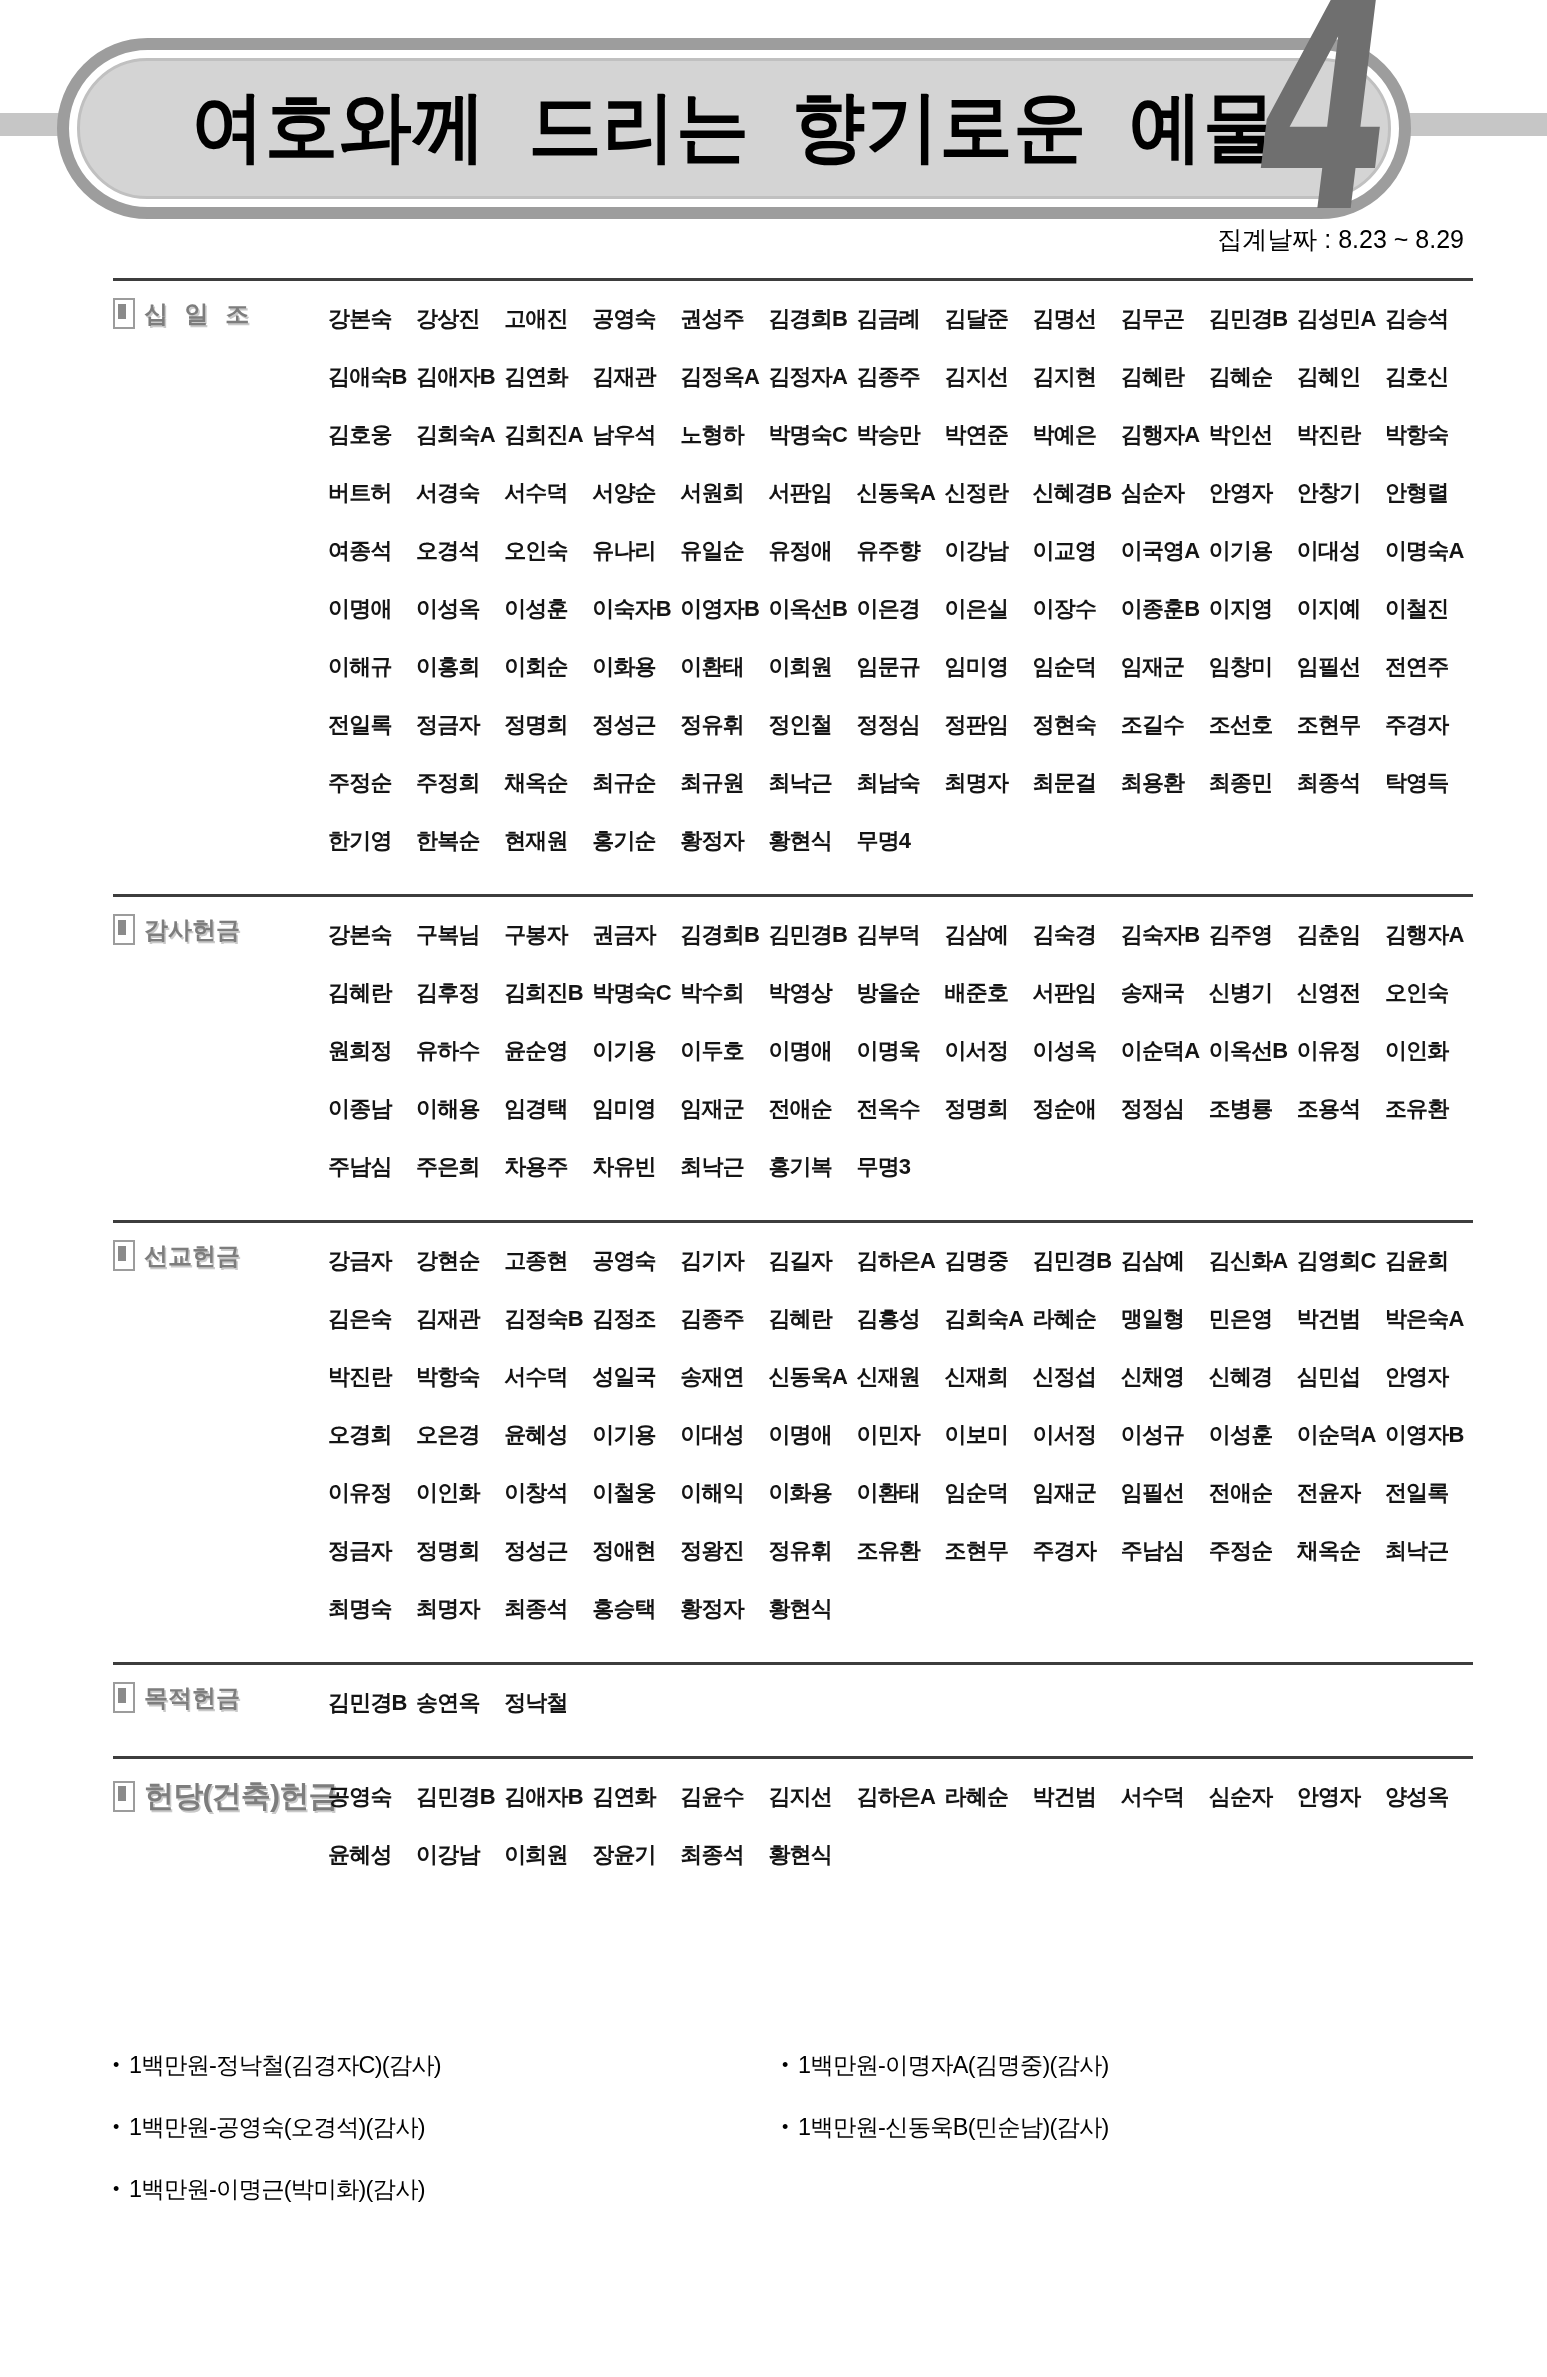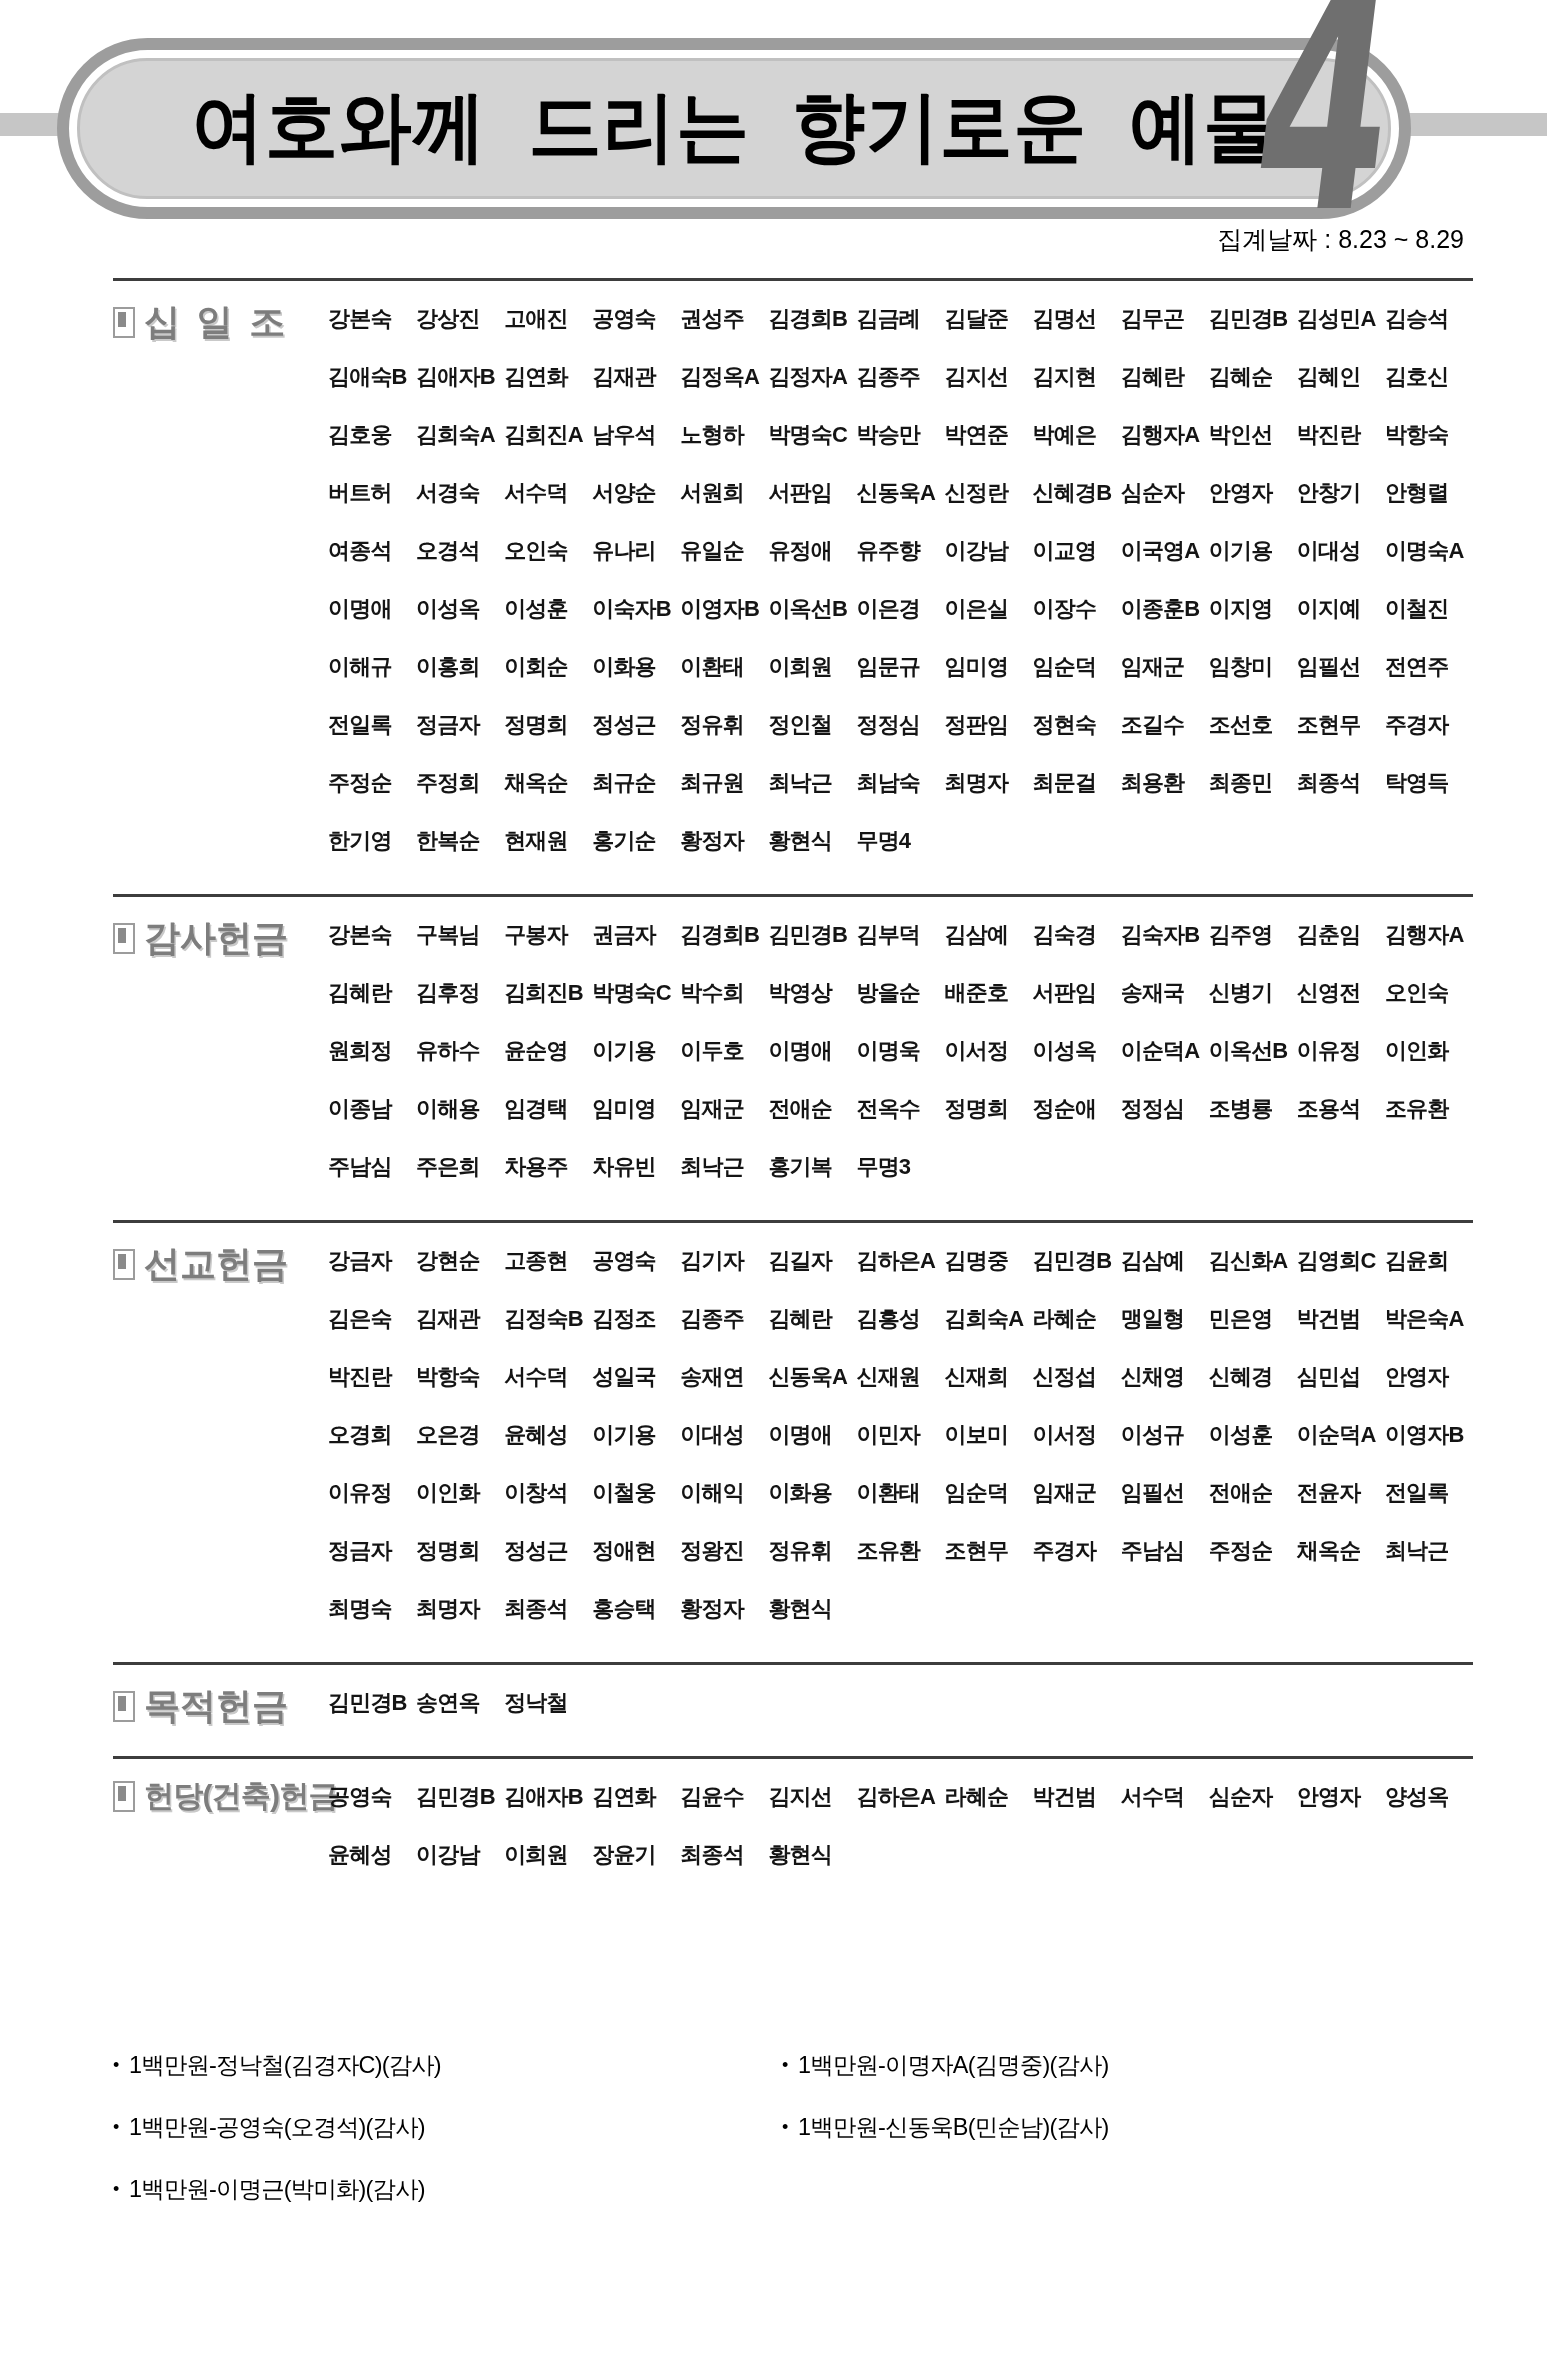--- a/index.html
+++ b/index.html
@@ -18,21 +18,21 @@
           font-weight:bold;font-style:italic;color:#6f6f6f;transform:scaleX(.62);transform-origin:left top;
           font-family:"DejaVu Sans",sans-serif;}
   .date-line{position:absolute;top:223px;left:16px;width:1448px;text-align:right;font-size:25px;color:#000;}
 
   
   .main{position:absolute;left:113px;top:278px;width:1360px;}
   .sec{border-top:3px solid #3d3d3d;display:flex;align-items:flex-start;}
   .label{width:215px;display:flex;align-items:center;gap:9px;padding-top:16.6px;flex:none;}
   .sq{width:18px;height:27px;border:2.3px solid #9c9c9c;background:#fff;position:relative;flex:none;}
   .sq::after{content:'';position:absolute;left:3px;top:3.8px;width:7.6px;height:15px;background:#8a8a8a;}
-  .stitle{font-size:36px;font-weight:700;color:#7d7d7d;text-shadow:1.5px 2.3px 0 #c9c9c9;white-space:nowrap;}
+  .stitle{font-size:24px;font-weight:700;color:#7d7d7d;text-shadow:1.5px 2.3px 0 #c9c9c9;white-space:nowrap;}
   .stitle.sp3{letter-spacing:16.6px;}
   .stitle.long{font-size:30px;letter-spacing:-0.8px;}
   .names{flex:1;display:grid;grid-template-columns:repeat(13,1fr);padding:9px 0 24px;}
   .name{height:58px;display:flex;align-items:center;font-size:22px;font-weight:700;
         letter-spacing:-0.8px;color:#141414;white-space:nowrap;}
 
   
   .notes{position:absolute;left:113px;top:2034px;width:1360px;display:flex;}
   .ncol{width:669px;}
   .note{display:flex;align-items:center;gap:10.6px;height:62px;font-size:23.4px;color:#000;letter-spacing:-0.8px;}

